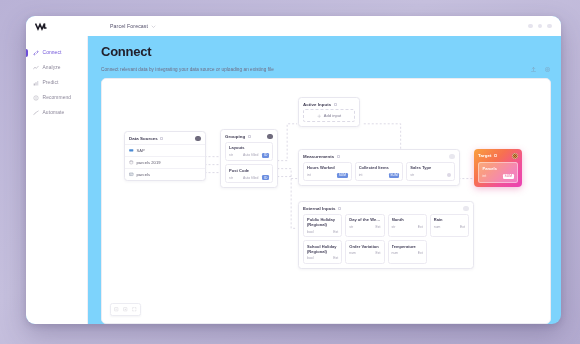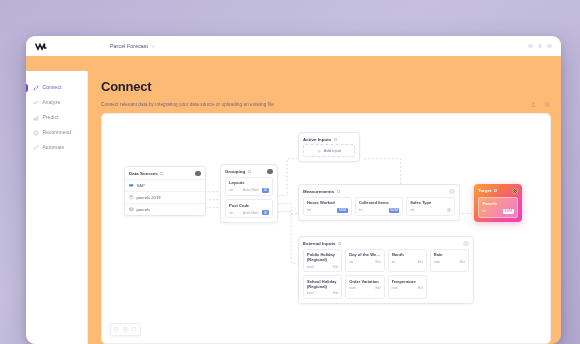--- a/index.html
+++ b/index.html
@@ -11,27 +11,27 @@
 
   body {
     font-family: "Liberation Sans", sans-serif;
     background: linear-gradient(145deg, #b9b2d6 0%, #c6c0de 40%, #b3abd0 100%);
     display: flex; align-items: center; justify-content: center;
   }
 
   
   .app-window {
     position: absolute;
-    left: 26px; top: 36px;
+    left: 26px; top: 16px;
     width: 535px; height: 308px;
-    background: #fdba74;
+    background: #7dd3fc;
     border-radius: 9px;
     box-shadow: 0 10px 26px rgba(60,50,95,0.28), 0 2px 6px rgba(60,50,95,0.16);
     overflow: hidden;
-    display: flex; flex-direction: column; gap: 15px;
+    display: flex; flex-direction: column;
   }
 
   
   .titlebar {
     height: 20px;
     flex: 0 0 20px;
     display: flex; align-items: center;
     padding: 0 9px;
     background: #ffffff;
   }

